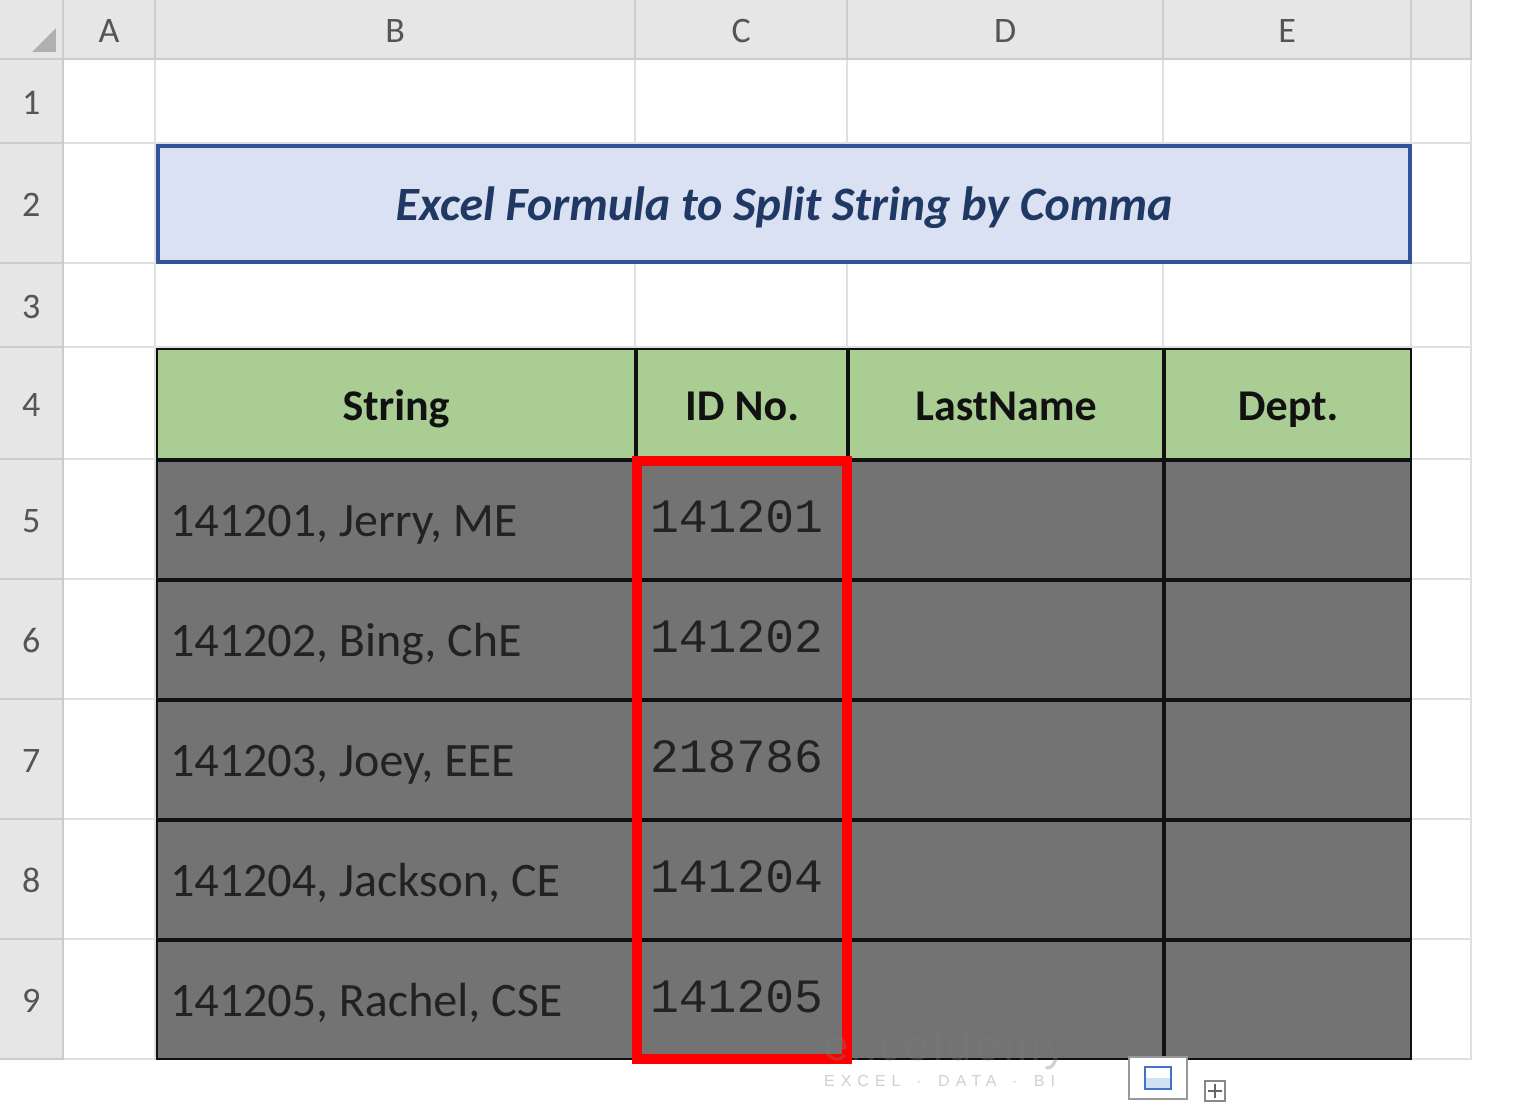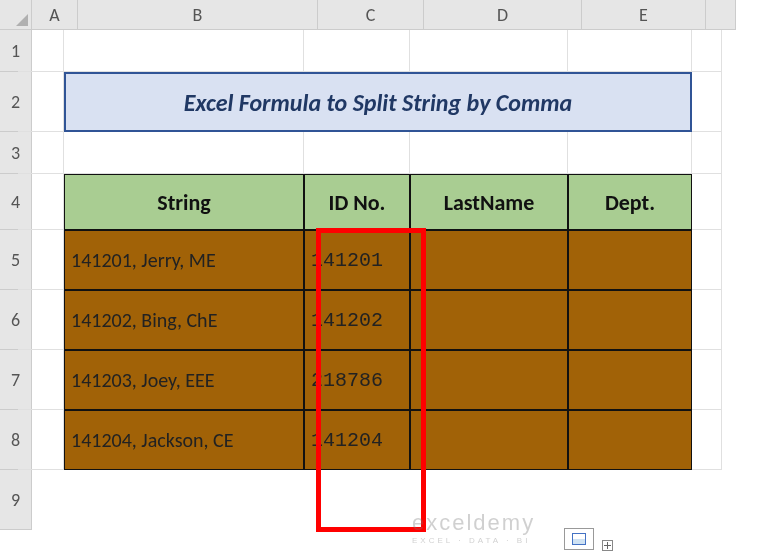--- a/index.html
+++ b/index.html
@@ -52,21 +52,21 @@
     border-bottom: 1px solid #ccc;
     text-align: center;
     font-size: 18px;
     color: #555;
     display: flex;
     align-items: center;
     justify-content: center;
   }
   .grid {
     position: absolute;
-    left: 18px; top: 30px;
+    left: 32px; top: 30px;
   }
   .grid-row { display: flex; }
   .cell {
     border-right: 1px solid #e0e0e0;
     border-bottom: 1px solid #e0e0e0;
     padding: 0 6px;
     display: flex;
     align-items: center;
     font-size: 20px;
     color: #222;
@@ -101,22 +101,22 @@
     background: #a9cd92;
     font-weight: bold;
     font-size: 22px;
     justify-content: center;
     color: #111;
     border: 1px solid #111;
   }
   
   .td {
     border: 1px solid #111;
-    font-size: 20px;
-    background: #a16207;
+    font-size: 24px;
+    background: #737373;
   }
   .tdB { justify-content: flex-start; }
   .tdC, .tdD, .tdE { justify-content: flex-start; font-family: Liberation Mono, monospace; }
   
   .highlight {
     position: absolute;
     border: 5px solid #ff0000;
     pointer-events: none;
   }
   .watermark {
@@ -248,20 +248,28 @@
       <div class="cell cF r7"></div>
     </div>
     <div class="grid-row">
       <div class="cell cA r8"></div>
       <div class="cell td tdB cB r8">141204, Jackson, CE</div>
       <div class="cell td tdC cC r8">141204</div>
       <div class="cell td tdD cD r8"></div>
       <div class="cell td tdE cE r8"></div>
       <div class="cell cF r8"></div>
     </div>
+    <div class="grid-row">
+      <div class="cell cA r9"></div>
+      <div class="cell td tdB cB r9">141205, Rachel, CSE</div>
+      <div class="cell td tdC cC r9">141205</div>
+      <div class="cell td tdD cD r9"></div>
+      <div class="cell td tdE cE r9"></div>
+      <div class="cell cF r9"></div>
+    </div>
   </div>
 
   <div class="highlight" style="left:316px; top:228px; width:110px; height:304px;"></div>
 
   <div class="watermark" style="left:412px; top:510px;">
     <div class="big">exceldemy</div>
     <div class="small">EXCEL · DATA · BI</div>
   </div>
 
   <div class="paste-icon" style="left:564px; top:528px;">

